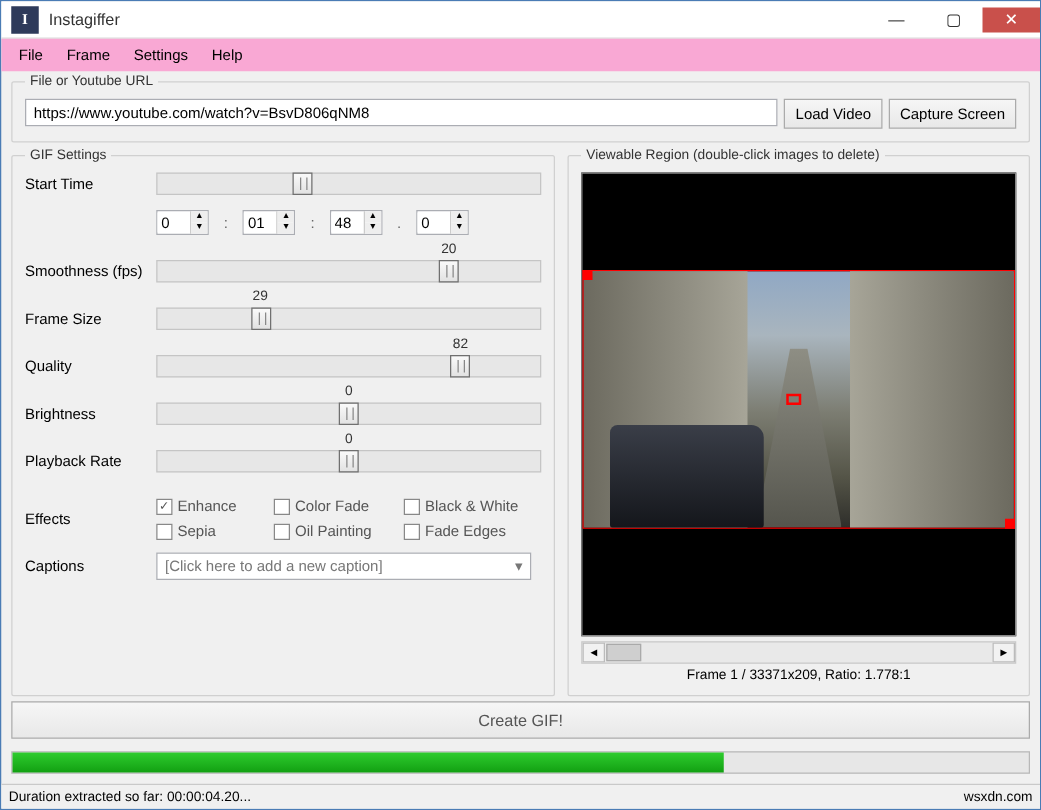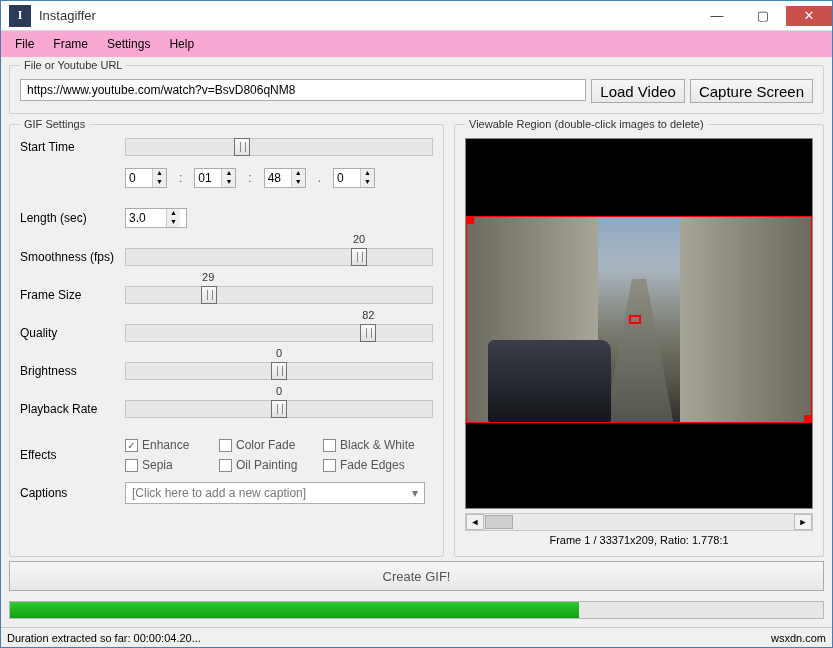--- a/index.html
+++ b/index.html
@@ -41,21 +41,21 @@
 }
 legend { font-size:11px; color:#333; padding:0 4px; }
 .url-row { display:flex; gap:5px; align-items:flex-start; }
 .url-input {
   flex:1; height:22px; padding:2px 6px;
   border:1px solid #abadb3; background:#fff; font-size:12px;
 }
 .btn {
   height:24px; padding:2px 8px;
   background:linear-gradient(#f6f6f6,#e8e8e8);
-  border:1px solid #ababab; font-size:15px;
+  border:1px solid #ababab; font-size:12px;
 }
 .midrow { display:flex; gap:10px; flex:1; min-height:0; }
 .gif-settings { flex:0 0 430px; }
 .viewable { flex:1; display:flex; flex-direction:column; }
 .setting-row { display:flex; align-items:center; margin-bottom:20px; }
 .setting-row .lbl { width:105px; }
 .slider-wrap { flex:1; position:relative; }
 .slider-track {
   height:18px; background:#e7e7e7;
   border:1px solid #c5c5c5; position:relative;
@@ -228,30 +228,20 @@
           <div class="spin">
               <input value="0" style="">
               <div class="arrows">
                 <div>▲</div>
                 <div>▼</div>
               </div>
             </div>
         </div>
       </div>
 
-      <div class="setting-row">
-        <div class="lbl">Length (sec)</div>
-        <div class="spin" style="width:62px">
-            <input style="width: 40px;" value="3.0">
-            <div class="arrows">
-              <div>▲</div>
-              <div>▼</div>
-            </div>
-          </div>
-      </div>
 
       <div class="setting-row">
         <div class="lbl">Smoothness (fps)</div>
         <div class="slider-wrap">
           <div class="slider-val" id="val-smooth" style="left: 76%;">20</div>
           <div class="slider-track">
               <div class="slider-thumb" id="thumb-smooth" style="left: calc(76% - 8px);"></div>
             </div>
         </div>
       </div>

